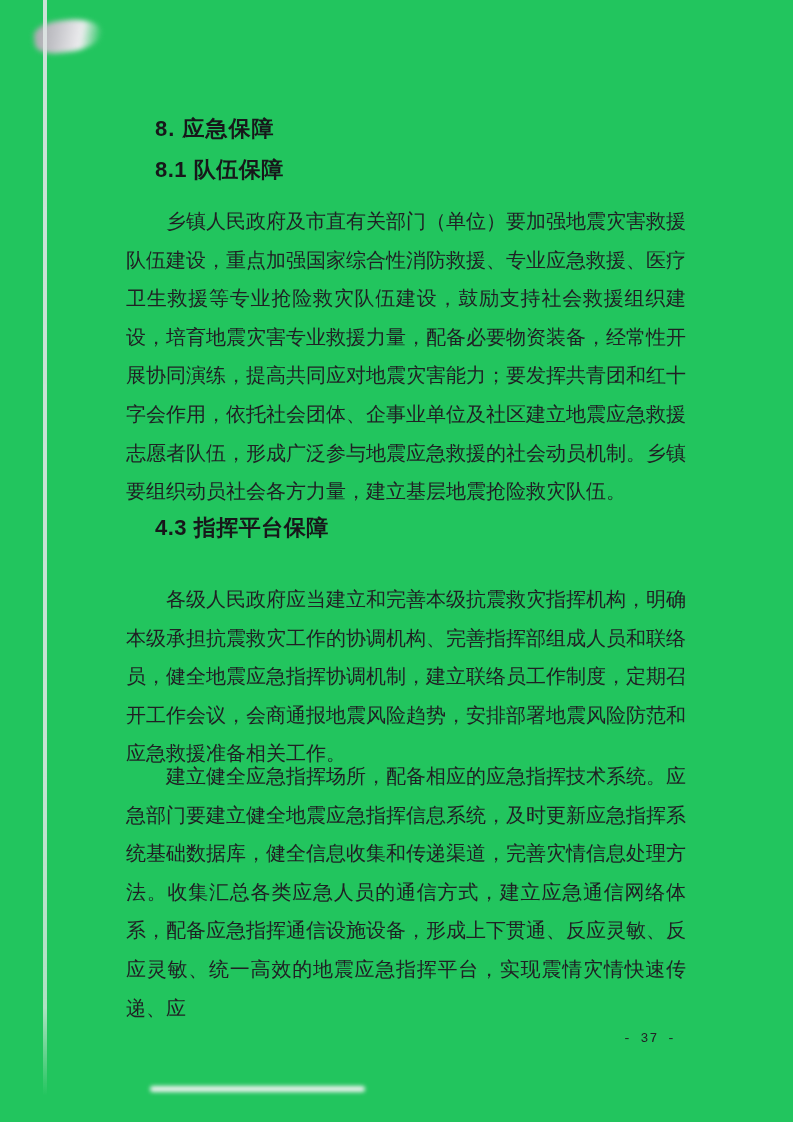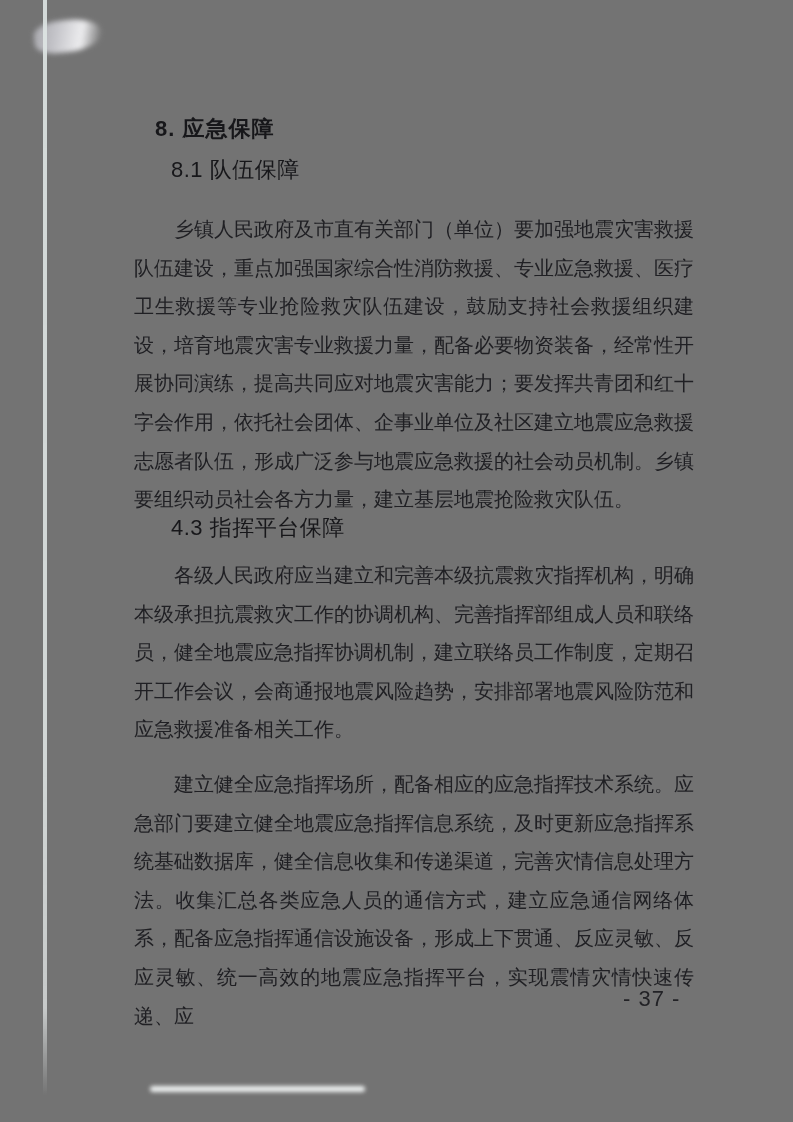--- a/index.html
+++ b/index.html
@@ -4,21 +4,21 @@
 <style>
   html, body {
     margin: 0;
     padding: 0;
     background: #ffffff;
   }
   .page {
     position: relative;
     width: 793px;
     height: 1122px;
-    background: #737373;
+    background: #22c55e;
     overflow: hidden;
     font-family: "Liberation Serif", "DejaVu Serif", serif;
     color: #1f1f23;
   }
   
   .scan-smudge {
     position: absolute;
     left: 34px;
     top: 20px;
     width: 68px;
@@ -67,51 +67,50 @@
     font-size: 22px;
     line-height: 26px;
     letter-spacing: 1px;
     color: #17171a;
     white-space: nowrap;
   }
   .heading-2 {
     position: absolute;
     left: 37px;
     font-family: "Liberation Sans", "DejaVu Sans", sans-serif;
-    font-weight: 400;
+    font-weight: 700;
     font-size: 22px;
     line-height: 26px;
     letter-spacing: 0.5px;
     color: #17171a;
     white-space: nowrap;
-    margin-left: 16px;
   }
   .heading-81 { top: 157px; }
   .heading-82 { top: 515px; }
   .para {
     position: absolute;
     left: 0;
     width: 560px;
-    margin: 16px;
+    margin: 8px;
     font-size: 20px;
     line-height: 38.6px;
     text-align: justify;
     text-indent: 2em;
     word-break: break-all;
     color: #202024;
   }
   .para-1 { top: 194px; }
-  .para-2 { top: 540px; }
+  .para-2 { top: 572px; }
   .para-3 { top: 749px; }
   .page-number {
     position: absolute;
     left: 623px;
-    top: 986px;
-    font-family: Liberation Sans, sans-serif;
-    font-size: 22px;
+    top: 1031px;
+    font-family: Liberation Mono, monospace;
+    font-size: 13px;
     letter-spacing: 1px;
     color: #222226;
     white-space: nowrap;
   }
 </style>
 </head>
 <body>
 
 <div class="page">
 

